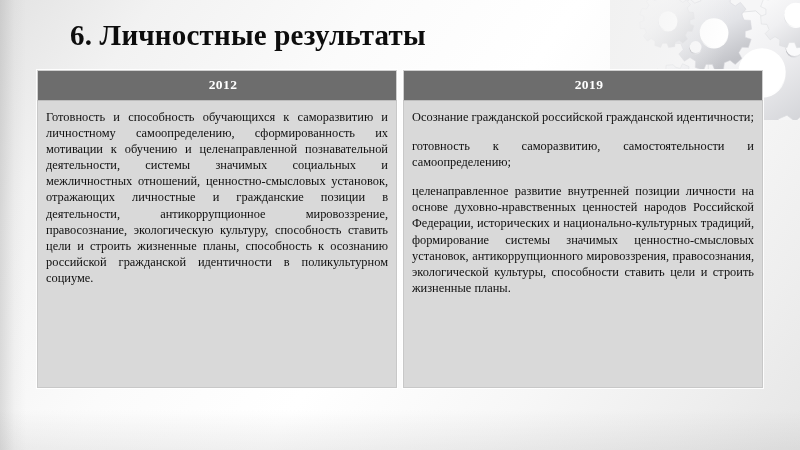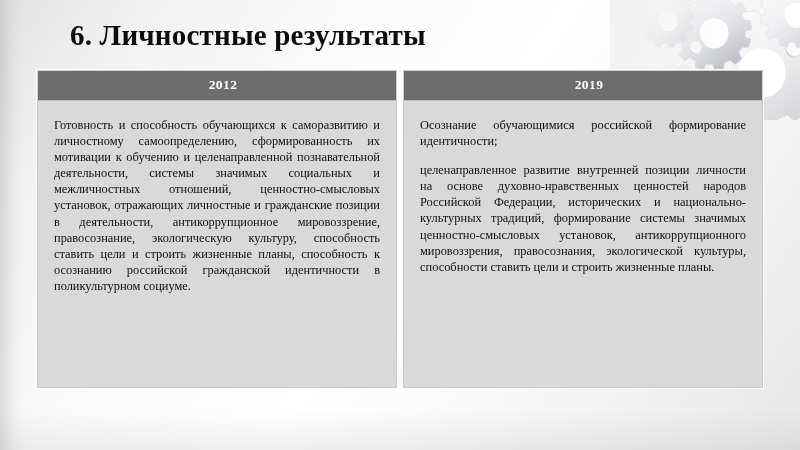--- a/index.html
+++ b/index.html
@@ -99,21 +99,21 @@
     box-sizing: border-box;
     padding: 8px 8px 10px 8px;
     min-height: 288px;
   }
   .cell-paragraph {
     font-size: 12.4px;
     line-height: 1.30;
     color: #0f0f0f;
     text-align: justify;
     text-justify: inter-word;
-    margin: 8px;
+    margin: 0;
     hyphens: none;
   }
   .cell-paragraph + .cell-paragraph {
     margin-top: 13px;
   }
   
   #cell-2012-body .cell-paragraph { text-align: justify; }
 </style>
 </head>
 <body>
@@ -206,19 +206,20 @@
     <div class="table-column">
       <div class="column-header">2012</div>
       <div class="column-body" id="cell-2012-body">
         <p class="cell-paragraph">Готовность и способность обучающихся к саморазвитию и личностному самоопределению, сформированность их мотивации к обучению и целенаправленной познавательной деятельности, системы значимых социальных и межличностных отношений, ценностно-смысловых установок, отражающих личностные и гражданские позиции в деятельности, антикоррупционное мировоззрение, правосознание, экологическую культуру, способность ставить цели и строить жизненные планы, способность к осознанию российской гражданской идентичности в поликультурном социуме.</p>
       </div>
     </div>
 
     <div class="table-column">
       <div class="column-header">2019</div>
       <div class="column-body" id="cell-2022-body">
-        <p class="cell-paragraph">Осознание обучающимися российской формирование идентичности;</p>
+        <p class="cell-paragraph">Осознание гражданской российской гражданской идентичности;</p>
+        <p class="cell-paragraph">готовность к саморазвитию, самостоятельности и самоопределению;</p>
         <p class="cell-paragraph">целенаправленное развитие внутренней позиции личности на основе духовно-нравственных ценностей народов Российской Федерации, исторических и национально-культурных традиций, формирование системы значимых ценностно-смысловых установок, антикоррупционного мировоззрения, правосознания, экологической культуры, способности ставить цели и строить жизненные планы.</p>
       </div>
     </div>
 
   </div>
 </div>
 
 </body></html>

